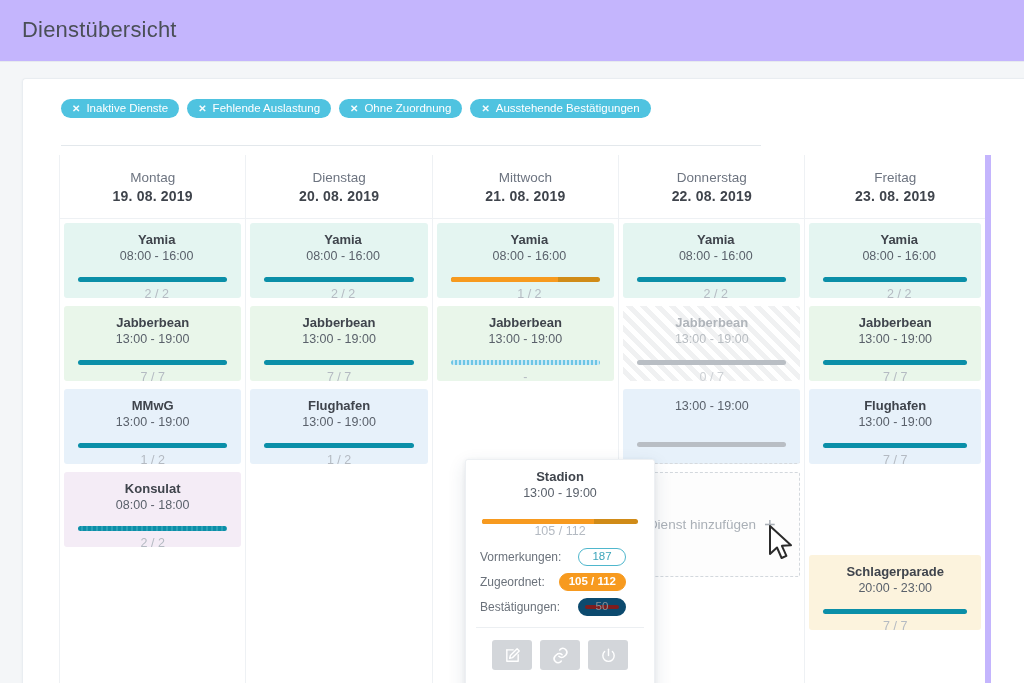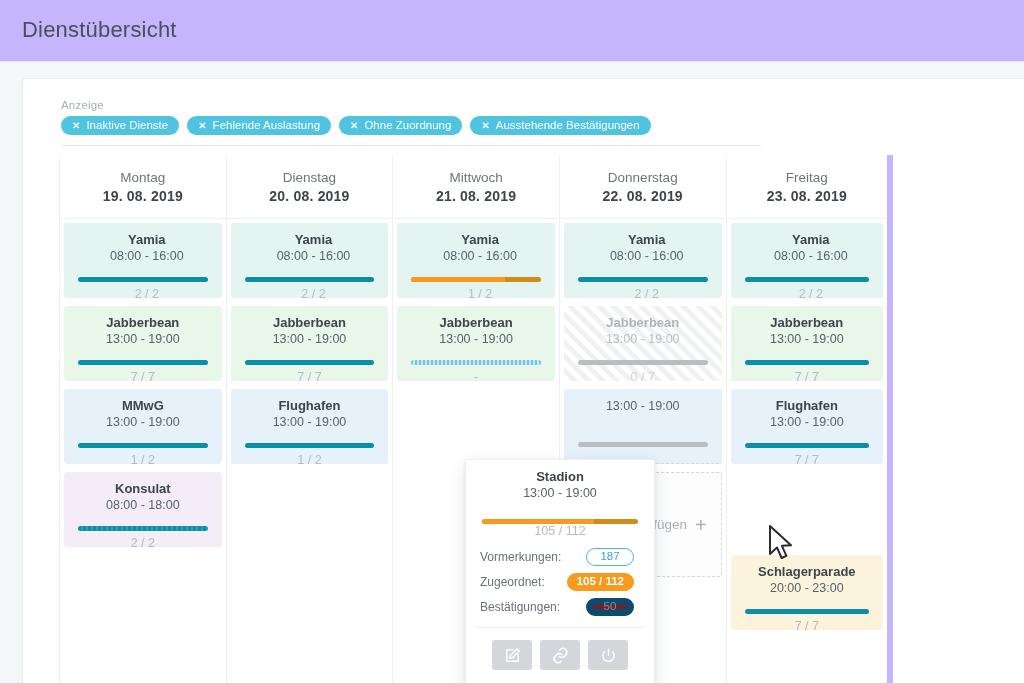--- a/index.html
+++ b/index.html
@@ -49,21 +49,21 @@
   }
   .chip .x { font-size: 10px; opacity: .95; font-weight: 700; }
   .filter-underline {
     position: absolute; left: 0; top: 46px; width: 700px; height: 1px;
     background: #e3e8ec;
   }
 
   
   .grid {
     position: absolute; left: 36px; top: 76px;
-    width: 834px; height: 529px;
+    width: 932px; height: 529px;
     display: flex;
   }
   .col {
     width: 193.2px; height: 529px;
     border-left: 1px solid #eef1f4;
     position: relative;
   }
   .col:last-child { border-right: 6px solid #c4b5fd; }
 
   .col-head {
@@ -148,21 +148,21 @@
     background: #ffffff;
     border: 1px solid #edf0f3;
     border-radius: 3px;
     box-shadow: 0 6px 18px rgba(40,60,90,.13), 0 1px 4px rgba(40,60,90,.07);
     z-index: 40;
   }
   .popup .card { margin-bottom: 0; height: 78px; border-radius: 3px 3px 0 0; }
   .popup .card .count { color: #b4bac2; }
   .popup .bar { bottom: 14px; left: 16px; right: 16px; }
 
-  .detail-list { padding: 6px 20px 4px 14px; }
+  .detail-list { padding: 6px 28px 4px 14px; }
   .detail-row {
     display: flex; align-items: center; justify-content: space-between;
     height: 25px;
   }
   .detail-row .k { font-size: 12px; color: #6b727b; }
   .pill {
     min-width: 48px; height: 18px; border-radius: 9px;
     display: inline-flex; align-items: center; justify-content: center;
     font-size: 11.5px; padding: 0 9px; line-height: 1;
   }
@@ -190,21 +190,20 @@
 
 <div id="root">
 
   <div class="page-header">
     <div class="page-title">Dienstübersicht</div>
   </div>
 
   <div class="panel">
 
     <div class="filter-wrap">
-      <div class="filter-label">Anzeige</div>
       <div class="chips" id="chips">
           <div class="chip">
             <span class="x">✕</span>
             <span>Inaktive Dienste</span>
           </div>
           <div class="chip">
             <span class="x">✕</span>
             <span>Fehlende Auslastung</span>
           </div>
           <div class="chip">

